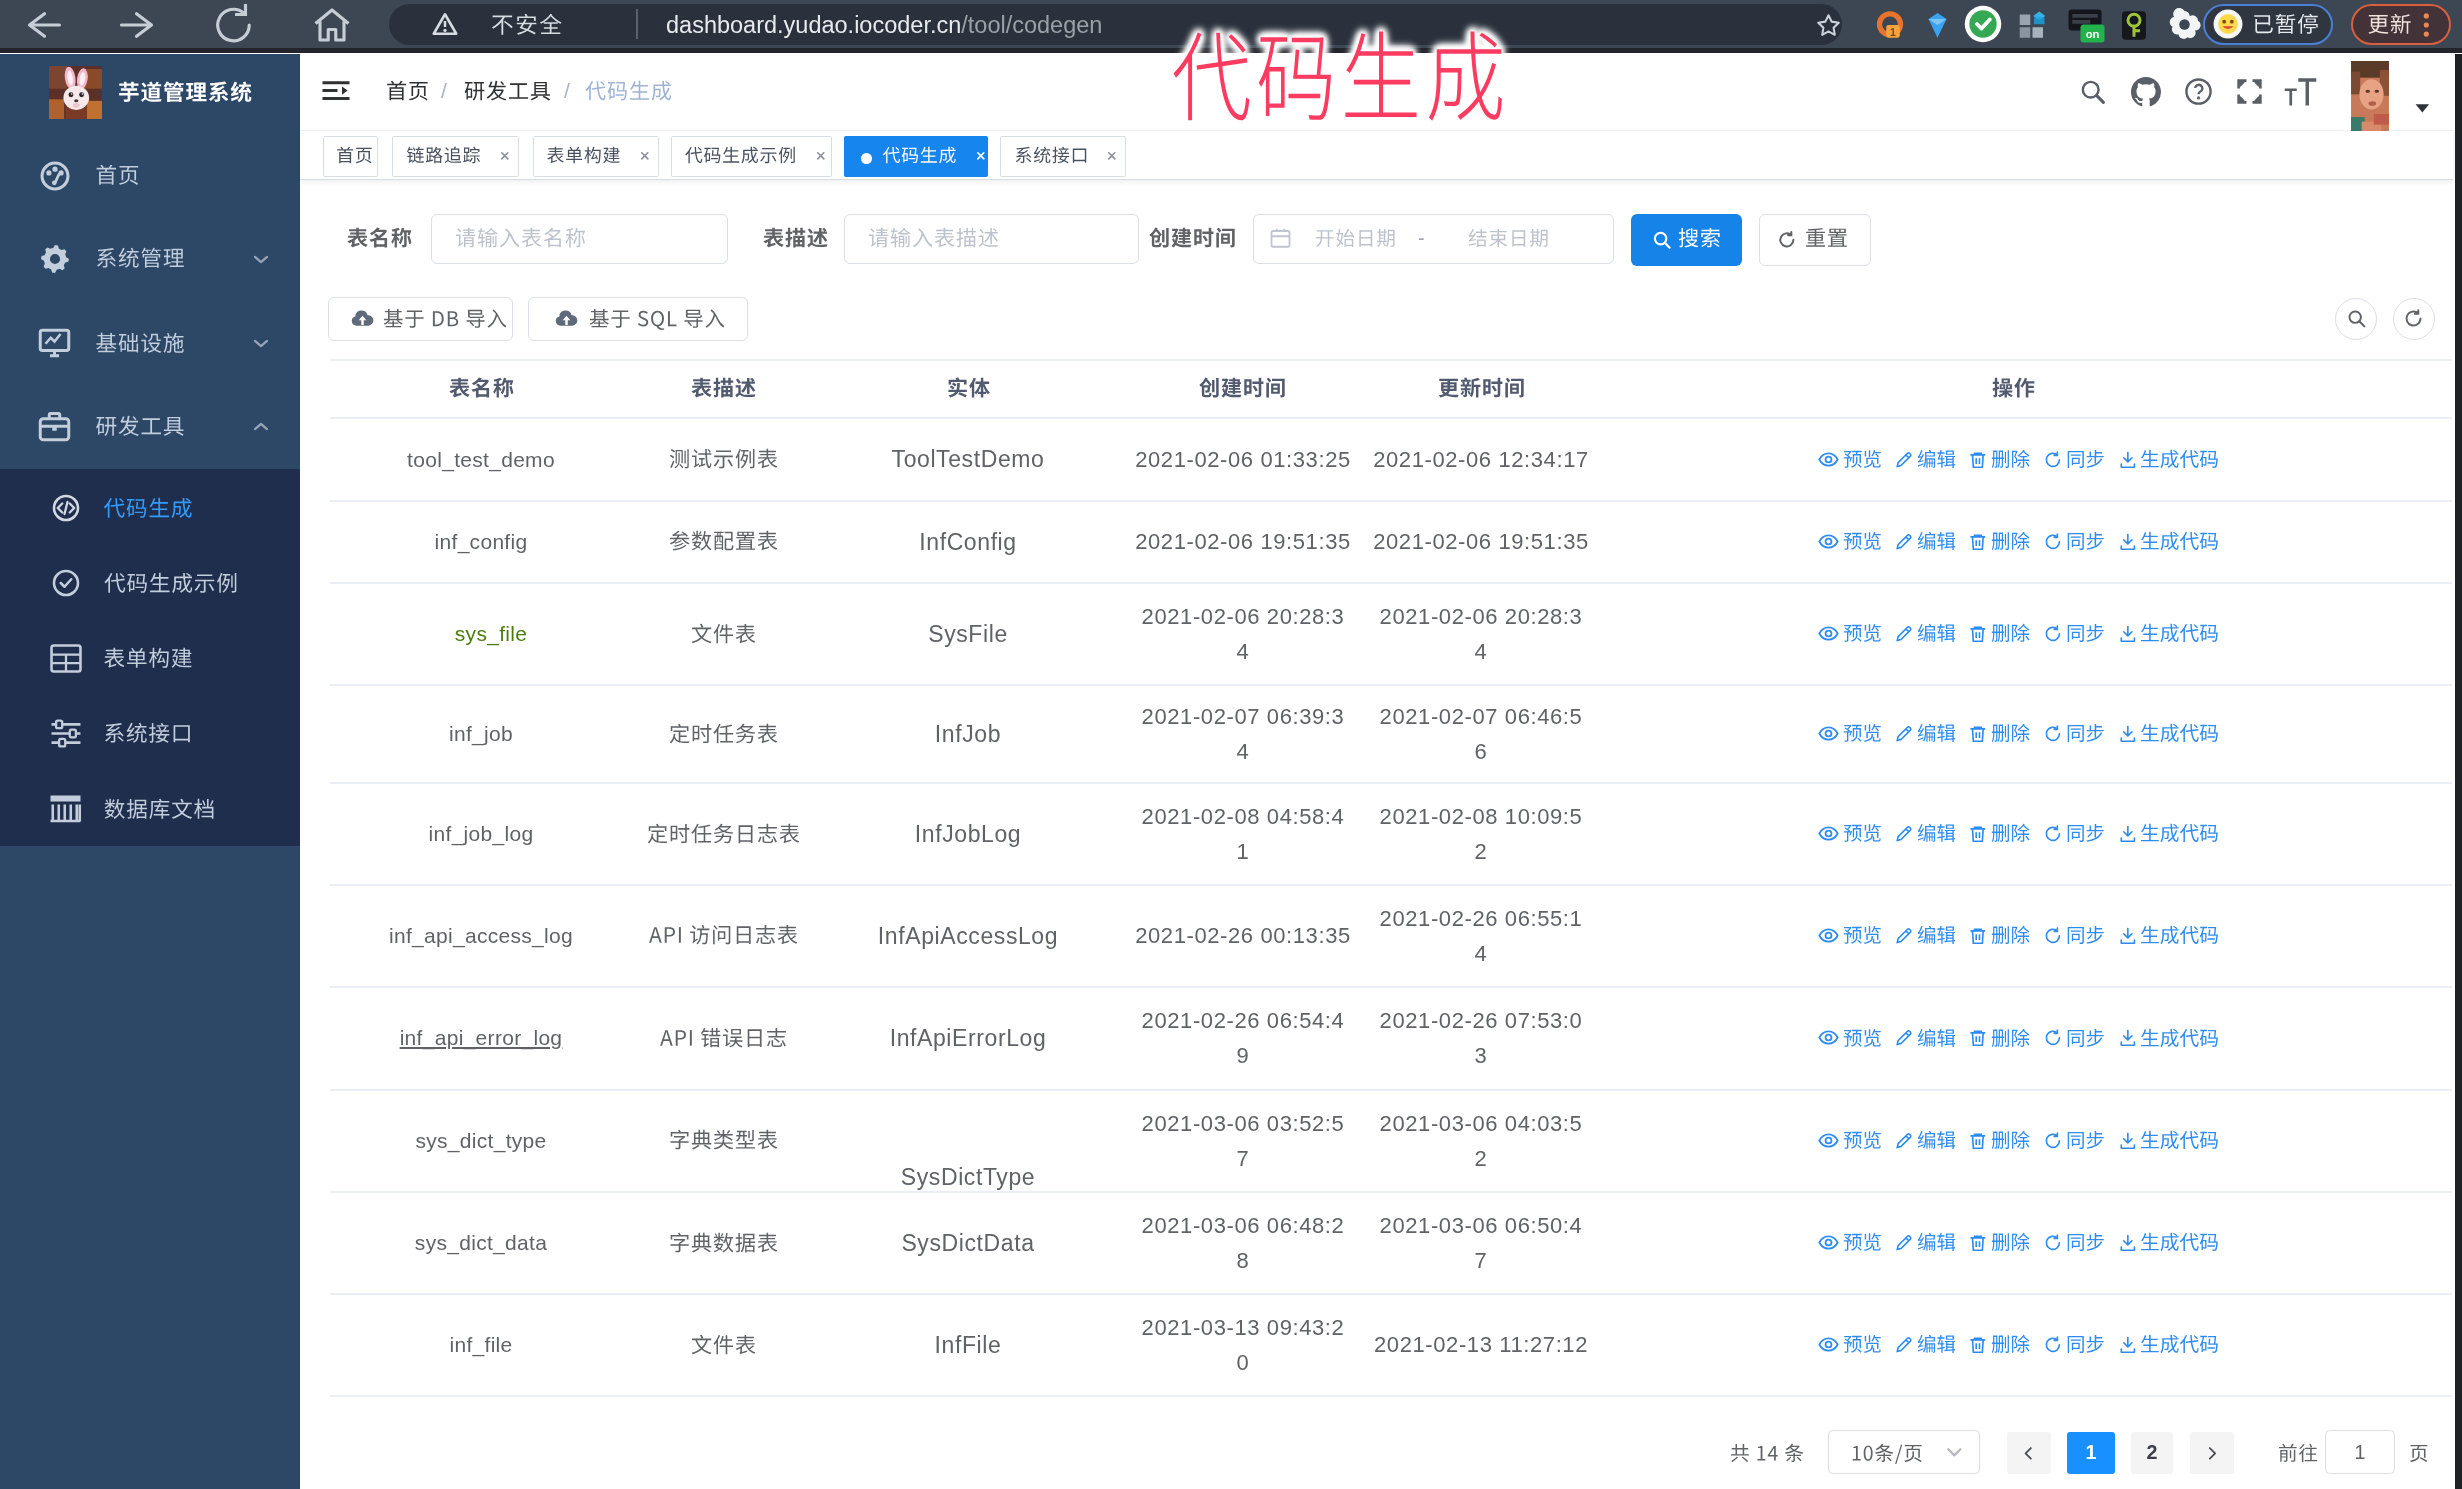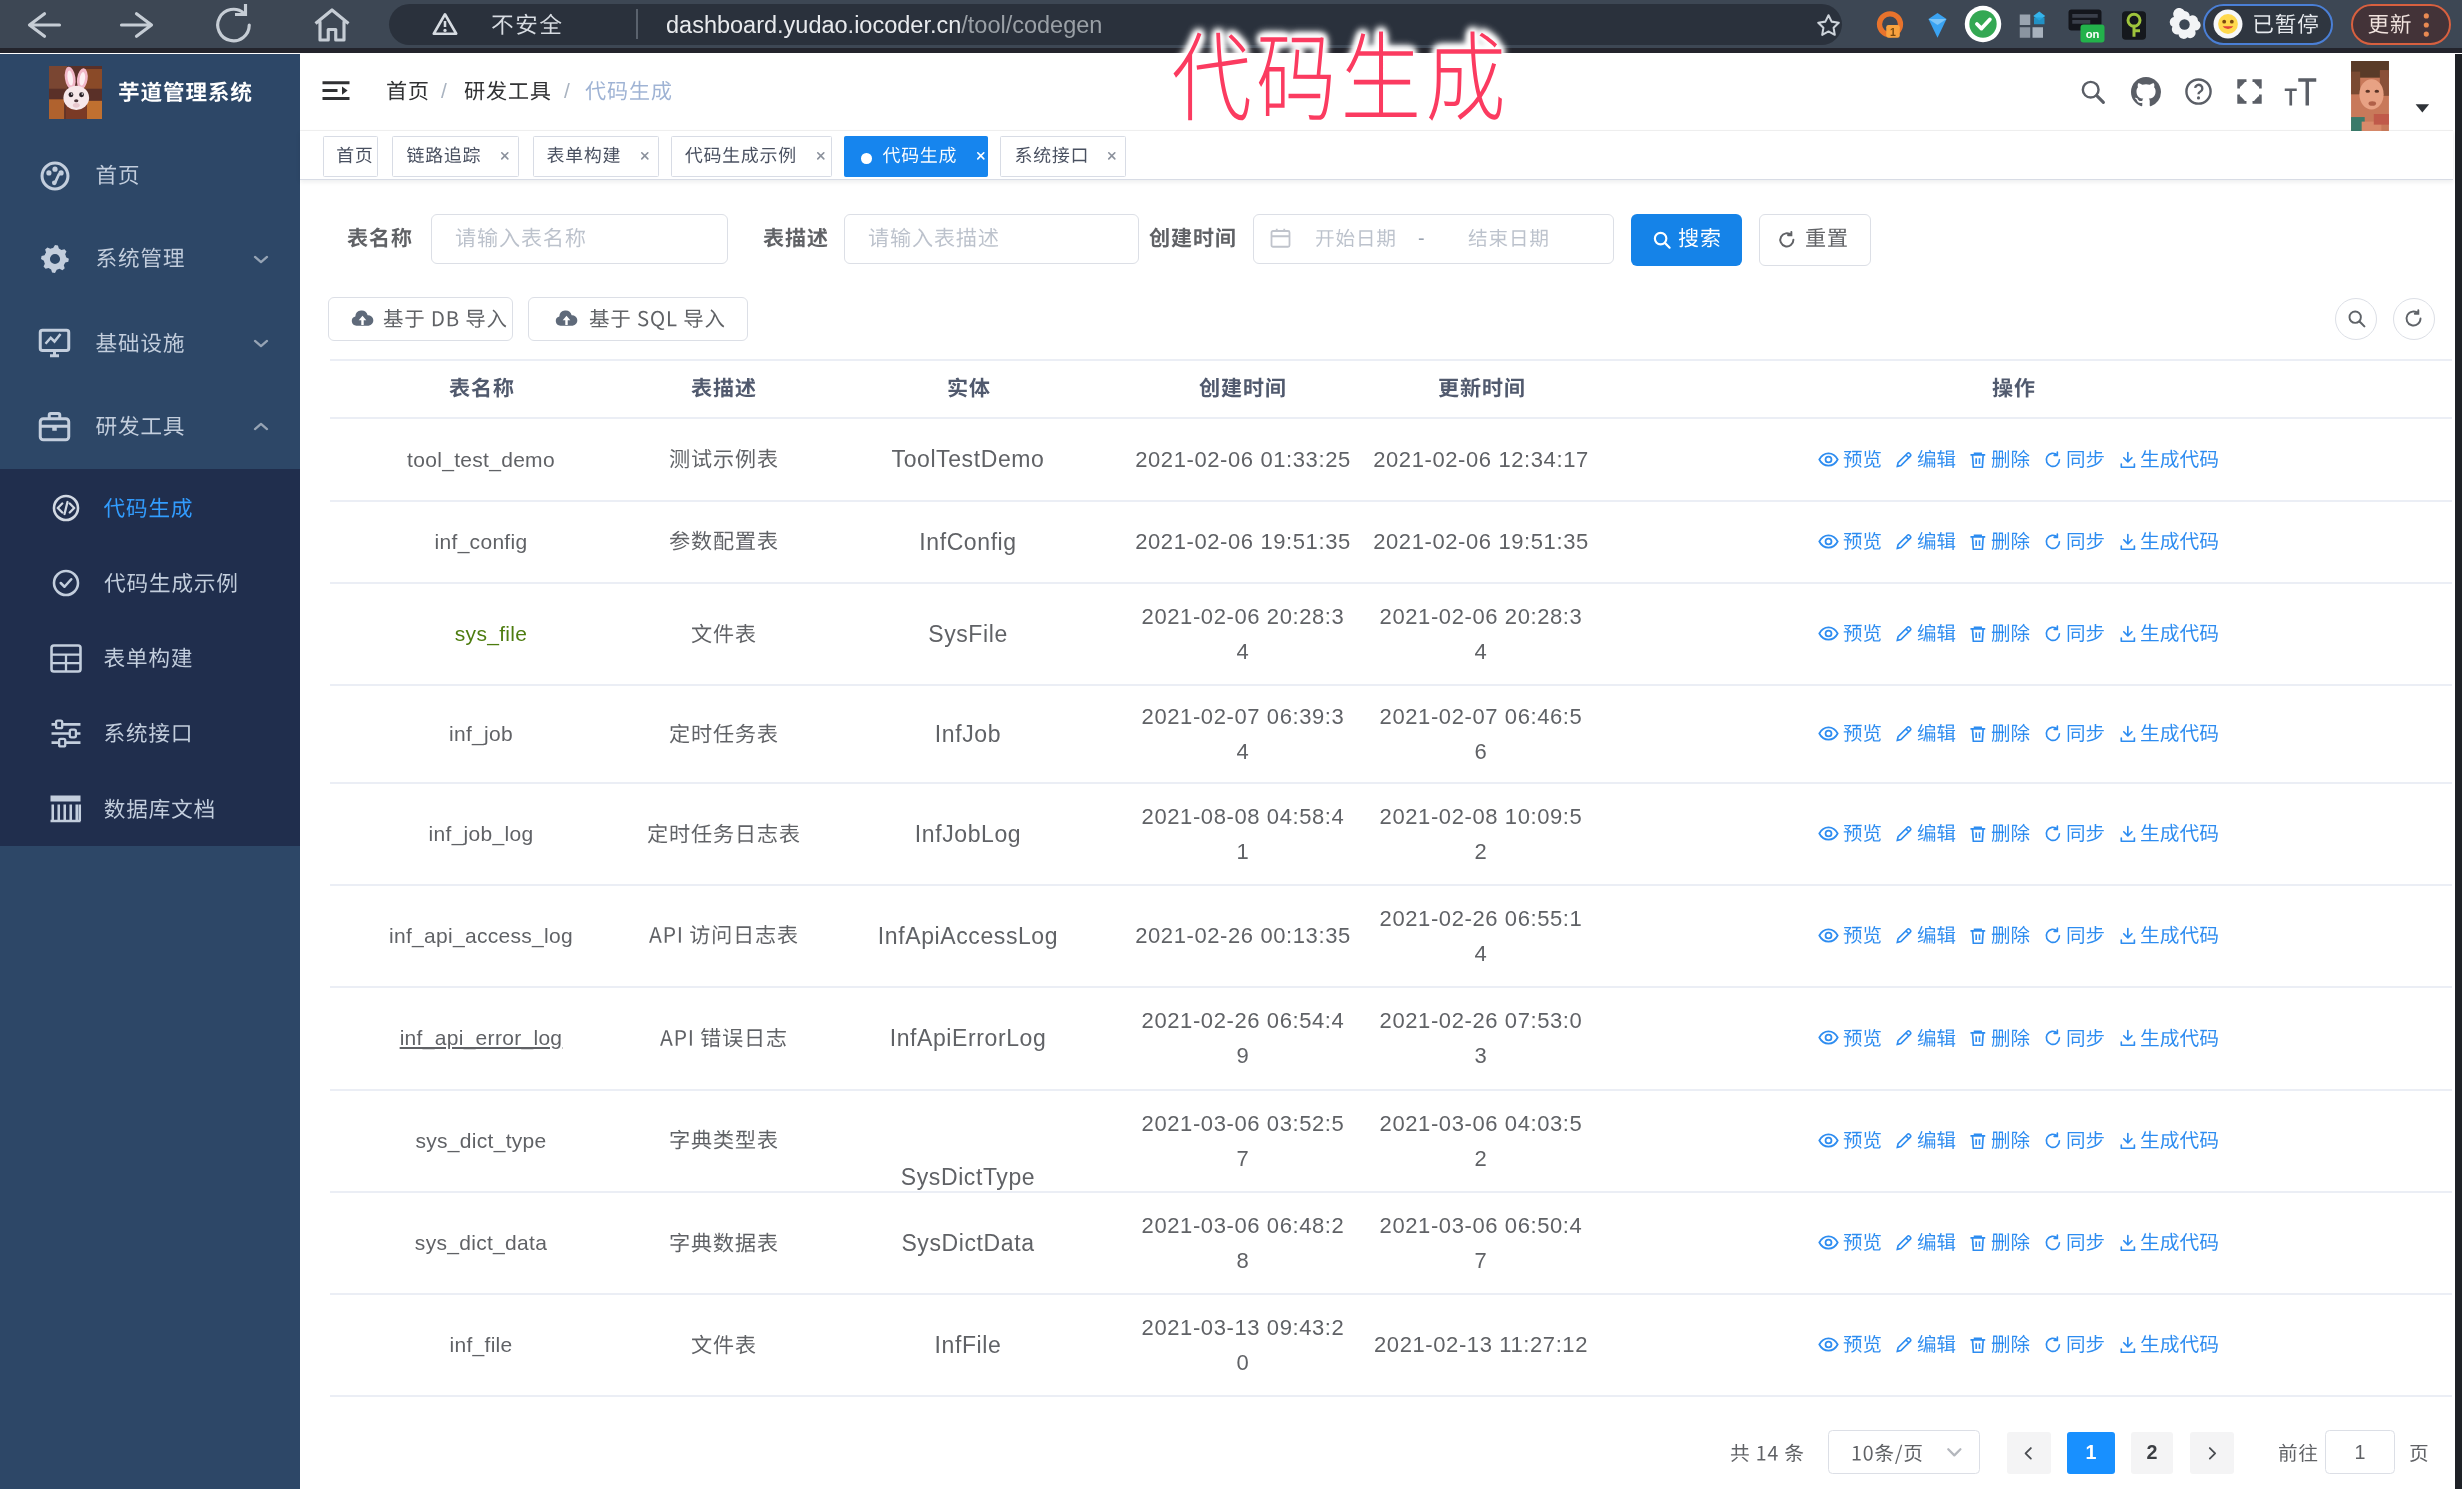--- a/index.html
+++ b/index.html
@@ -968,21 +968,21 @@
       <use href="#r5B9A" transform="translate(0 24.64) scale(0.028 -0.028)"></use>
       <use href="#r65F6" transform="translate(29 24.64) scale(0.028 -0.028)"></use>
       <use href="#r4EFB" transform="translate(58 24.64) scale(0.028 -0.028)"></use>
       <use href="#r52A1" transform="translate(87 24.64) scale(0.028 -0.028)"></use>
       <use href="#r65E5" transform="translate(116 24.64) scale(0.028 -0.028)"></use>
       <use href="#r5FD7" transform="translate(145 24.64) scale(0.028 -0.028)"></use>
       <use href="#r8868" transform="translate(174 24.64) scale(0.028 -0.028)"></use>
     </svg>
   </div>
 <div style="position:absolute;left:968px;top:817px;font:400 23px 'Liberation Sans',sans-serif;color:#606266;line-height:34px;white-space:pre;transform:translateX(-50%);letter-spacing:0.6px;">InfJobLog</div>
-<div style="position:absolute;left:1243px;top:800px;font:400 22px 'Liberation Sans',sans-serif;color:#606266;line-height:33px;white-space:pre;transform:translateX(-50%);letter-spacing:0.6px;">2021-08-08 04:58:4</div>
+<div style="position:absolute;left:1243px;top:800px;font:400 22px 'Liberation Sans',sans-serif;color:#606266;line-height:33px;white-space:pre;transform:translateX(-50%);letter-spacing:0.6px;">2021-02-08 04:58:4</div>
 <div style="position:absolute;left:1243px;top:835px;font:400 22px 'Liberation Sans',sans-serif;color:#606266;line-height:33px;white-space:pre;transform:translateX(-50%);letter-spacing:0.6px;">1</div>
 <div style="position:absolute;left:1481px;top:800px;font:400 22px 'Liberation Sans',sans-serif;color:#606266;line-height:33px;white-space:pre;transform:translateX(-50%);letter-spacing:0.6px;">2021-02-08 10:09:5</div>
 <div style="position:absolute;left:1481px;top:835px;font:400 22px 'Liberation Sans',sans-serif;color:#606266;line-height:33px;white-space:pre;transform:translateX(-50%);letter-spacing:0.6px;">2</div>
 <svg class="abs" style="left:1818px;top:823px" width="21" height="21" viewBox="0 0 24 24">
     <path d="M12 5 C6.5 5 2.8 9.5 1.5 12 2.8 14.5 6.5 19 12 19 s9.2-4.5 10.5-7 C21.2 9.5 17.5 5 12 5 Z" fill="none" stroke="#2d8cf0" stroke-width="2"></path>
     <circle cx="12" cy="12" r="3.4" fill="none" stroke="#2d8cf0" stroke-width="2"></circle>
   </svg>
 <div style="position:absolute;left:1843px;top:823px;">
     <svg width="39" height="21" viewBox="0 0 52 27.56" fill="#2d8cf0" style="display:block;overflow:visible;">
       <use href="#r9884" transform="translate(0 22.88) scale(0.026 -0.026)"></use>

